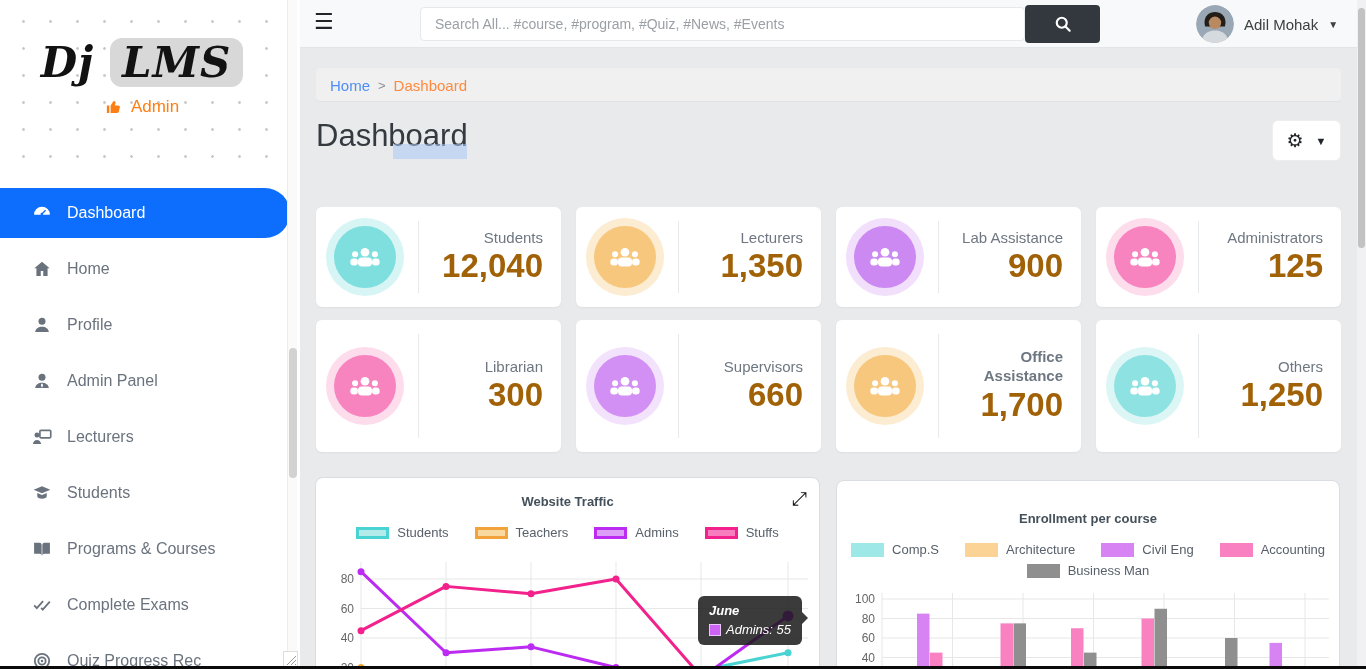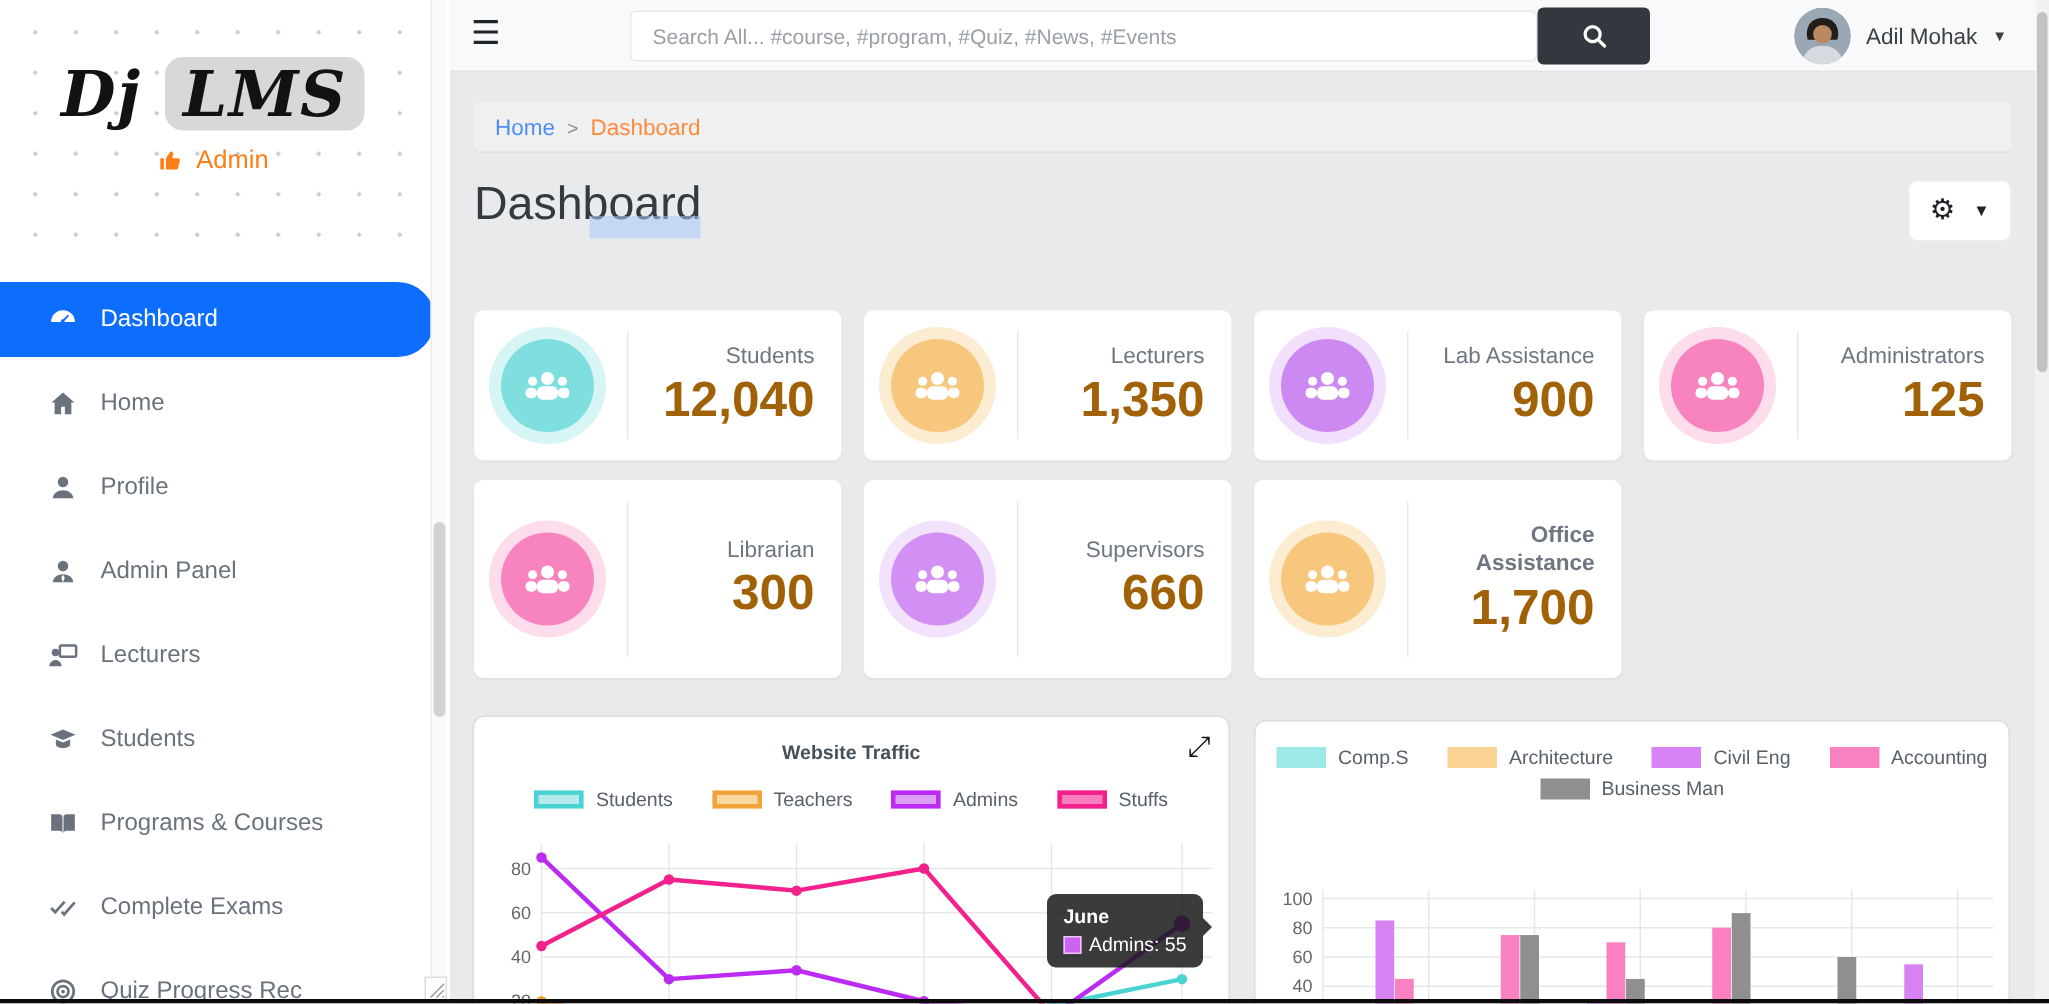--- a/index.html
+++ b/index.html
@@ -62,21 +62,21 @@
   .chart-title{margin-top:16px;text-align:center;font-size:13px;font-weight:bold;color:#44505a;}
   .bar-card .chart-title{margin-top:30px;}
   .legend{display:flex;justify-content:center;align-items:center;gap:26px;margin-top:16px;position:relative;z-index:2;}
   .legend.row2x{margin-top:6px;}
   .lg-item{display:flex;align-items:center;gap:8px;cursor:pointer;}
   .lg-swatch{width:33px;height:12px;border:3px solid transparent;display:inline-block;}
   .lg-swatch.solid{height:14px;border:none;}
   .lg-label{font-size:13px;color:#58606a;}
   .chart-svg{position:absolute;left:0;top:0;pointer-events:none;}
   .expand-icon{position:absolute;right:12px;top:10px;font-size:19px;color:#111;cursor:pointer;z-index:3;}
-  .tooltip{position:absolute;left:382px;top:118px;background:rgba(25,25,25,.85);border-radius:6px;color:#fff;padding:7px 11px 8px;font-size:13px;z-index:4;}
+  .tooltip{position:absolute;left:382px;top:118px;background:rgba(25,25,25,.85);border-radius:6px;color:#fff;padding:7px 11px 8px;font-size:13px;z-index:4;font-style:italic;}
   .tt-title{font-weight:bold;margin-bottom:4px;}
   .tt-row{display:flex;align-items:center;gap:5px;white-space:nowrap;}
   .tt-swatch{width:12px;height:12px;display:inline-block;border:1px solid #e9c6f9;}
   .tt-caret{position:absolute;right:-6px;top:16px;width:0;height:0;border-top:6px solid transparent;border-bottom:6px solid transparent;border-left:6px solid rgba(25,25,25,.85);}
 
   
   .win-scroll{position:absolute;left:1357px;top:0;width:9px;height:669px;background:#f1f1f3;}
   .win-thumb{position:absolute;left:1px;top:8px;width:7px;height:240px;background:#c2c2c2;border-radius:4px;}
   .bottom-strip{position:absolute;left:0;bottom:0;width:1366px;height:3px;background:#0b0b0b;z-index:99;}
 </style>
@@ -337,20 +337,39 @@
               <rect x="2.5" y="13.5" width="8" height="7.5" rx="3.4"></rect>
               <circle cx="28.5" cy="9" r="3.2"></circle>
               <rect x="25.5" y="13.5" width="8" height="7.5" rx="3.4"></rect>
             </svg>
           </div>
         </div>
       <div class="vline"></div>
       <div class="stat-right">
           <div class="stat-label" style="max-width:130px;margin-left:auto;font-weight:bold;">Office Assistance</div>
           <div class="stat-value">1,700</div>
+        </div>
+    </div>
+    <div class="stat-card">
+      <div class="halo" style="background: rgb(220, 246, 246);">
+          <div class="bubble" style="background: rgb(143, 226, 226);">
+            <svg viewBox="0 0 36 24" fill="#fff">
+              <circle cx="18" cy="7" r="4.6"></circle>
+              <rect x="10.5" y="12.6" width="15" height="9.5" rx="4.2"></rect>
+              <circle cx="7.5" cy="9" r="3.2"></circle>
+              <rect x="2.5" y="13.5" width="8" height="7.5" rx="3.4"></rect>
+              <circle cx="28.5" cy="9" r="3.2"></circle>
+              <rect x="25.5" y="13.5" width="8" height="7.5" rx="3.4"></rect>
+            </svg>
+          </div>
+        </div>
+      <div class="vline"></div>
+      <div class="stat-right">
+          <div class="stat-label">Others</div>
+          <div class="stat-value">1,250</div>
         </div>
     </div>
   </div>
 
   <div class="chart-card line-card">
     <div class="expand-icon">⤢</div>
     <div class="chart-title">Website Traffic</div>
     <div class="legend" id="line-legend">
         <span class="lg-item">
           <span class="lg-swatch" style="background: rgb(179, 235, 235); border-color: rgb(73, 211, 211);"></span>
@@ -418,20 +437,21 @@
       <div class="tt-title">June</div>
       <div class="tt-row">
           <span class="tt-swatch" id="tt-swatch" style="background: rgb(205, 99, 242);"></span>
           <span>Admins: 55</span>
         </div>
       <i class="tt-caret"></i>
     </div>
   </div>
 
   <div class="chart-card bar-card">
+    <div class="chart-title">Enrollment per course</div>
     <div class="legend" id="bar-legend-1">
         <span class="lg-item">
           <span class="lg-swatch solid" style="background: rgb(159, 232, 232);"></span>
           <span class="lg-label">Comp.S</span>
         </span>
         <span class="lg-item">
           <span class="lg-swatch solid" style="background: rgb(251, 211, 148);"></span>
           <span class="lg-label">Architecture</span>
         </span>
         <span class="lg-item">

